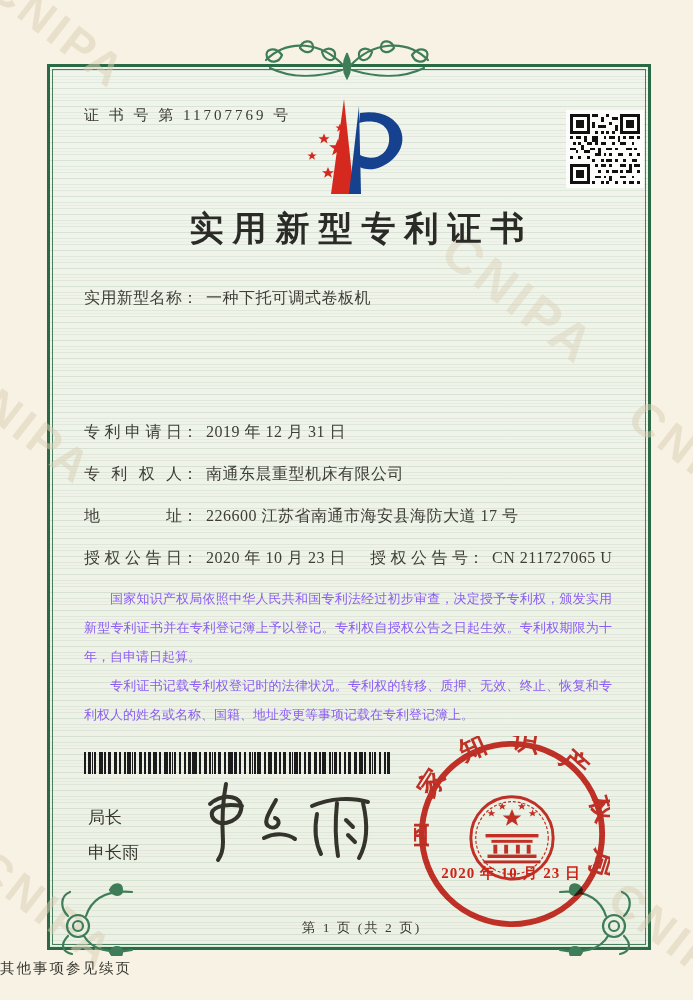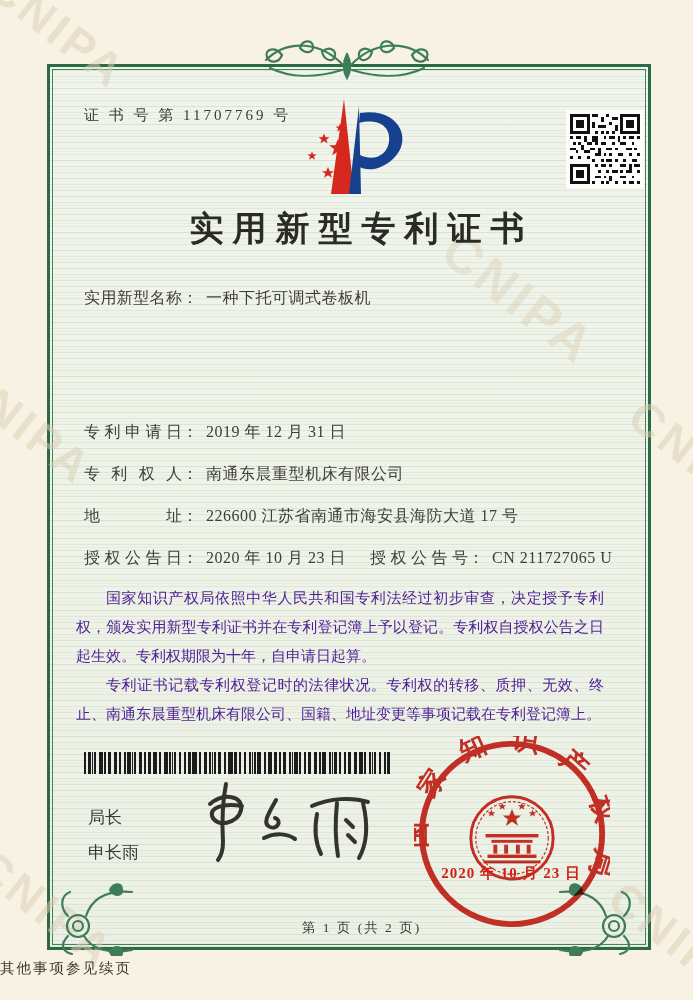--- a/index.html
+++ b/index.html
@@ -65,22 +65,22 @@
     text-align:justify;text-align-last:justify;
     vertical-align:top;
   }
   .fcolon{margin-right:8px;}
   .fvalue{letter-spacing:.5px;margin-top:21px;}
   .fr1{top:288px}.fr2{top:335px}.fr3{top:379px}.fr4{top:422px}
   .fr5{top:464px}.fr6{top:506px}.fr7{top:548px}
   .grant-col2{position:absolute;left:286px;top:0;}
   
   .body-text{
-    position:absolute;z-index:3;left:76px;top:584px;width:528px;
-    font-size:15px;line-height:29px;text-align:justify;color:#4c1d95;
+    position:absolute;z-index:3;left:84px;top:584px;width:528px;
+    font-size:13px;line-height:29px;text-align:justify;color:#8b5cf6;
   }
   .body-text p{margin:0;text-indent:2em;}
   
   .barcode{
     position:absolute;z-index:3;left:84px;top:752px;width:306px;height:22px;
     background:
       repeating-linear-gradient(90deg,#1b1b1b 0 2px,transparent 2px 5px),
       repeating-linear-gradient(90deg,#1b1b1b 0 1px,transparent 1px 8px),
       repeating-linear-gradient(90deg,transparent 0 4px,#1b1b1b 4px 6px,transparent 6px 13px);
   }
@@ -301,21 +301,21 @@
   </div>
   <div class="field-row fr7">
     <span class="flabel">授权公告日</span><span class="fcolon">：</span><span class="fvalue">2020 年 10 月 23 日</span>
     <span class="grant-col2">
       <span class="flabel">授权公告号</span><span class="fcolon">：</span><span class="fvalue">CN 211727065 U</span>
     </span>
   </div>
 
   <div class="body-text">
     <p>国家知识产权局依照中华人民共和国专利法经过初步审查，决定授予专利权，颁发实用新型专利证书并在专利登记簿上予以登记。专利权自授权公告之日起生效。专利权期限为十年，自申请日起算。</p>
-    <p>专利证书记载专利权登记时的法律状况。专利权的转移、质押、无效、终止、南通东晨重型机床有限公司、国籍、地址变更等事项记载在专利登记簿上。</p>
+    <p>专利证书记载专利权登记时的法律状况。专利权的转移、质押、无效、终止、恢复和专利权人的姓名或名称、国籍、地址变更等事项记载在专利登记簿上。</p>
   </div>
 
   <div class="barcode"></div>
 
   <div class="director-title">局长</div>
   <div class="director-name">申长雨</div>
 
   <div class="signature">
     <svg width="190" height="100" viewBox="0 0 190 100">
       <g fill="none" stroke="#34342d" stroke-width="4" stroke-linecap="round" stroke-linejoin="round">

